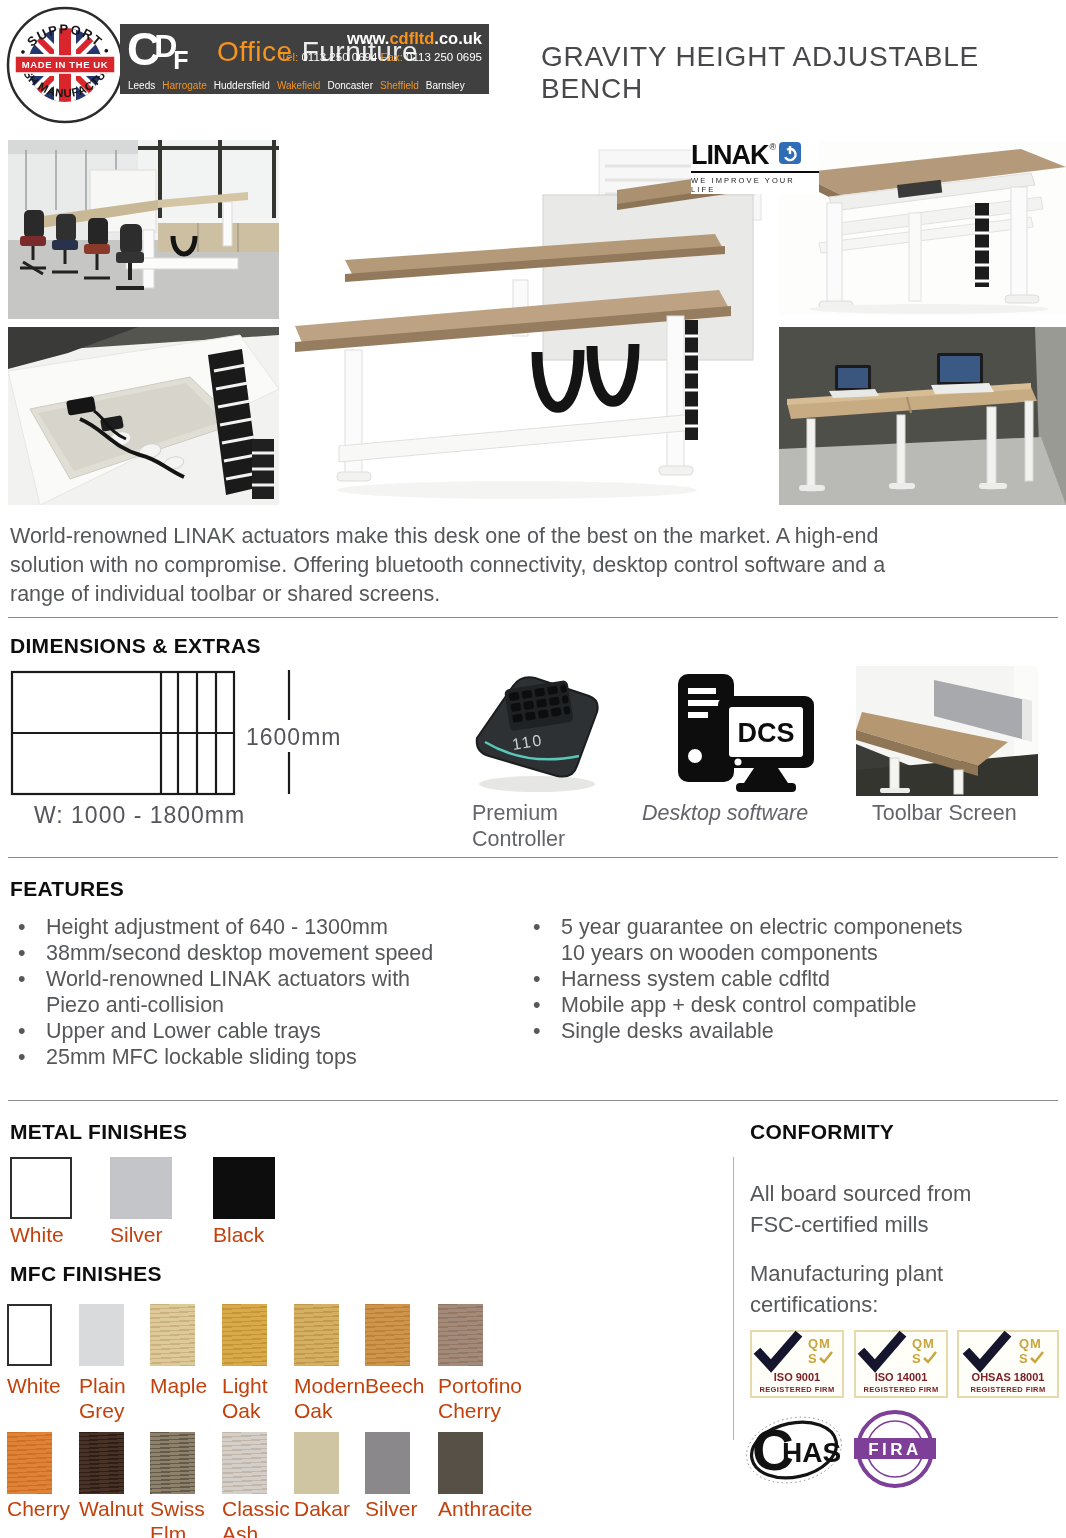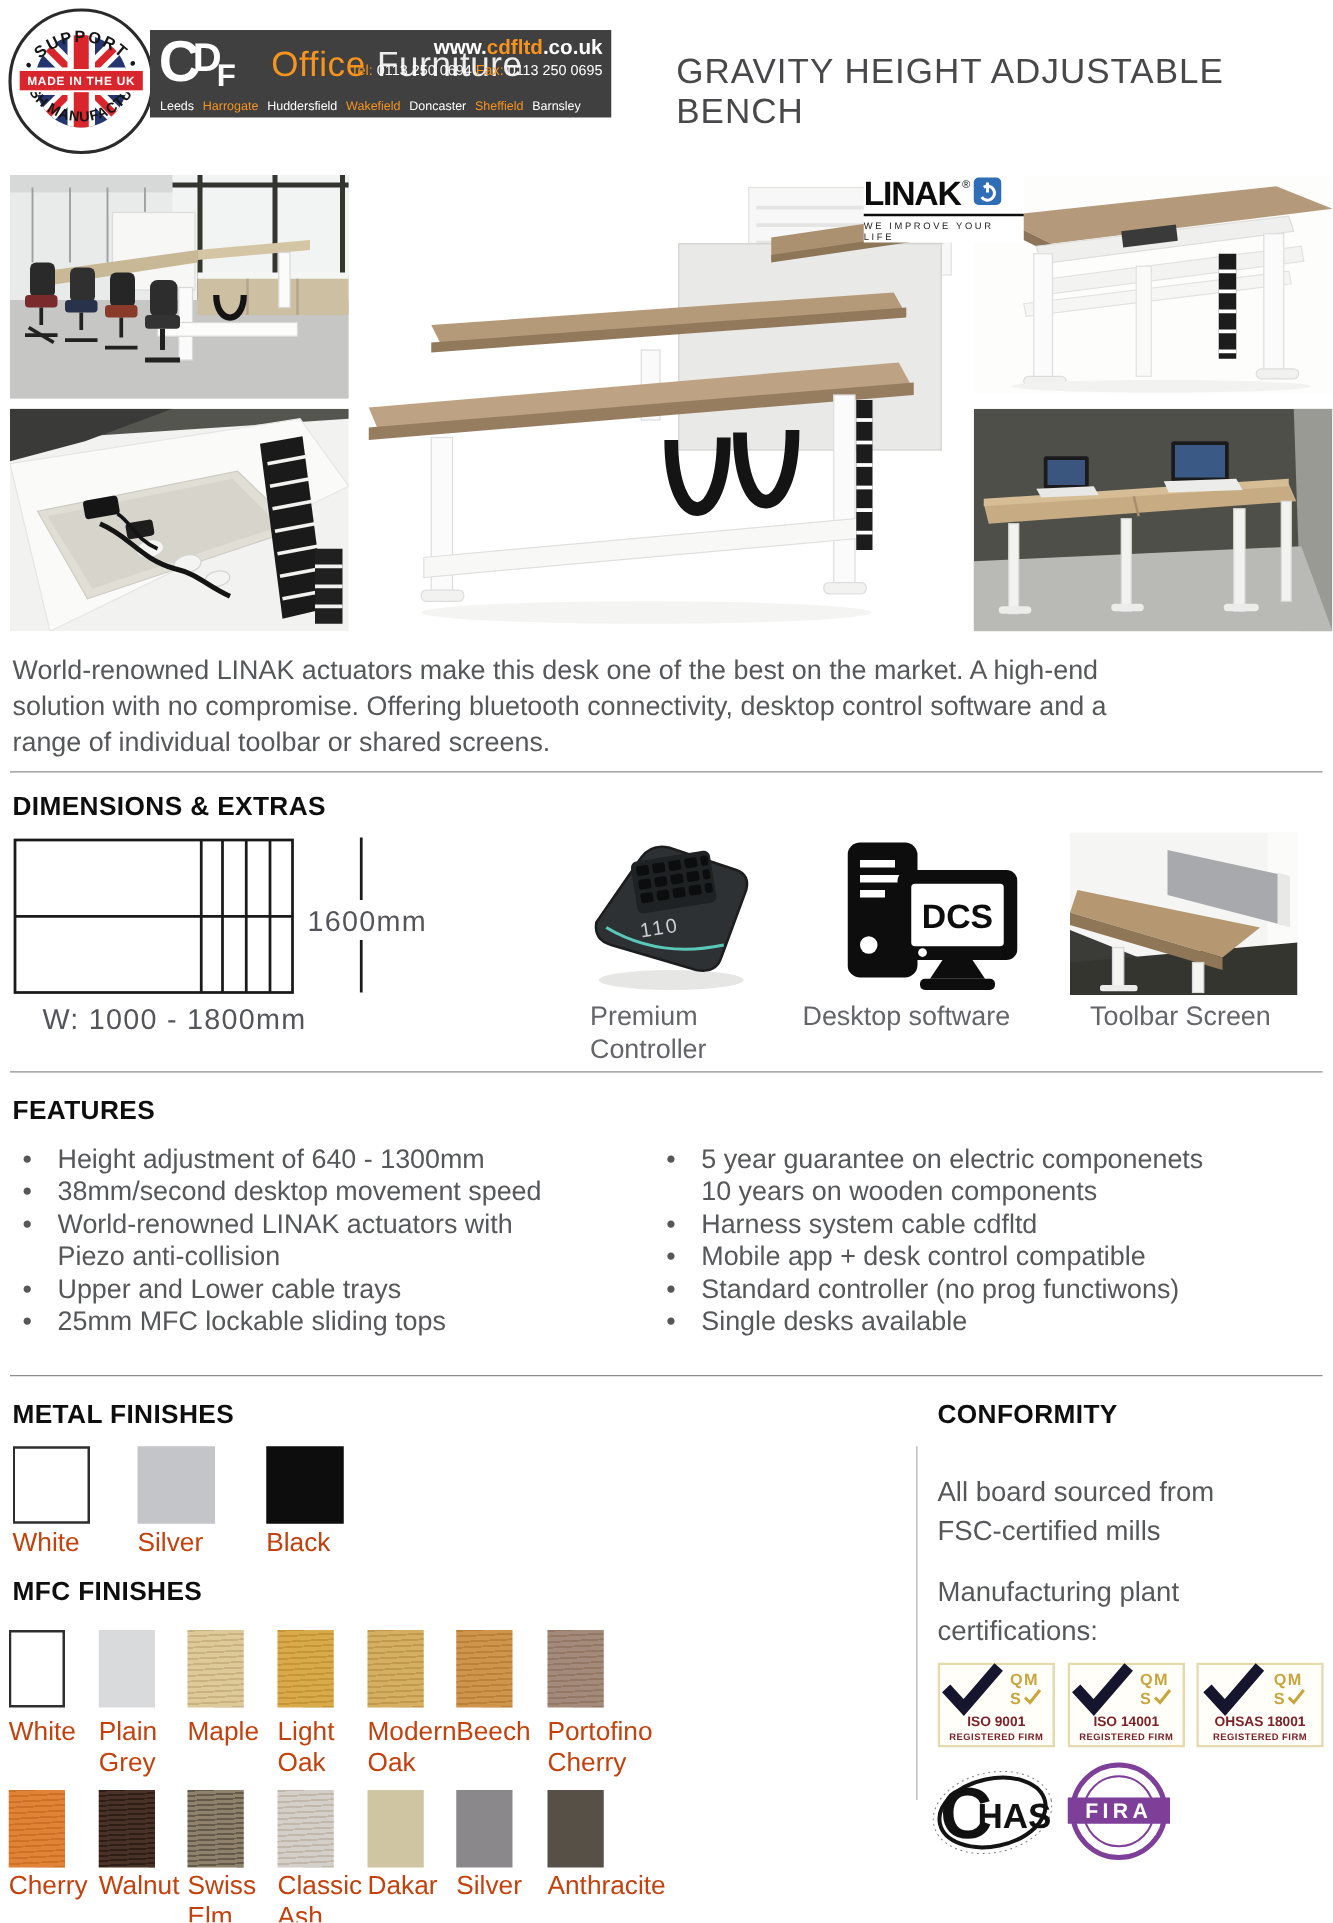--- a/index.html
+++ b/index.html
@@ -354,21 +354,21 @@
     <rect x="10" y="30" width="36" height="6" fill="#ffffff"></rect>
     <rect x="10" y="42" width="20" height="6" fill="#ffffff"></rect>
     <circle cx="17" cy="86" r="7" fill="#ffffff"></circle>
     <rect x="40" y="26" width="96" height="72" rx="9" fill="#0d0d0d"></rect>
     <rect x="51" y="37" width="74" height="50" rx="3" fill="#ffffff"></rect>
     <circle cx="60" cy="92" r="3.5" fill="#ffffff"></circle>
     <text x="88" y="72" text-anchor="middle" font-size="27" font-weight="800" fill="#0d0d0d">DCS</text>
     <polygon points="76,98 100,98 110,113 66,113" fill="#0d0d0d"></polygon>
     <rect x="58" y="113" width="60" height="9" rx="4" fill="#0d0d0d"></rect>
   </svg>
-  <div class="abs extra-label" style="left:642px;top:800px;">Desktop software</div>
+  <div class="abs extra-label" style="left:642px;top:800px;font-style:italic;">Desktop software</div>
 
   <svg class="abs" style="left:856px;top:666px;" width="182" height="130" viewBox="0 0 182 130">
     <rect width="182" height="130" fill="#f5f5f3"></rect>
     <rect x="158" y="0" width="24" height="130" fill="#fbfbfa"></rect>
     <polygon points="0,78 130,130 0,130" fill="#3b3b38"></polygon>
     <polygon points="0,104 182,88 182,130 0,130" fill="#35352f"></polygon>
     <polygon points="78,14 170,34 170,74 78,50" fill="#a7a9ac"></polygon>
     <polygon points="166,32 176,35 176,76 166,73" fill="#e8e8e6"></polygon>
     <polygon points="6,46 152,76 122,100 0,64" fill="#b59872"></polygon>
     <polygon points="0,64 122,100 122,110 0,74" fill="#8f7656"></polygon>
@@ -389,21 +389,20 @@
 Piezo anti-collision</li>
     <li>Upper and Lower cable trays</li>
     <li>25mm MFC lockable sliding tops</li>
   </ul>
 
   <ul class="abs feat-list" style="left:525px;top:914px;width:532px;">
     <li>5 year guarantee on electric componenets
 10 years on wooden components</li>
     <li>Harness system cable cdfltd</li>
     <li>Mobile app + desk control compatible</li>
-    <li>Standard controller (no prog functiwons)</li>
     <li>Single desks available</li>
   </ul>
 
   <div class="abs rule-h" style="top:1100px;"></div>
   <div class="abs v-rule"></div>
 
   <div class="abs sec-h" style="left:10px;top:1120px;">METAL FINISHES</div>
 
   <div class="swatch bordered" style="left: 10px; top: 1157px; width: 62px; height: 62px; background-color: rgb(255, 255, 255);"></div>
   <div class="swatch" style="left: 110px; top: 1157px; width: 62px; height: 62px; background-color: rgb(195, 197, 201);"></div>

